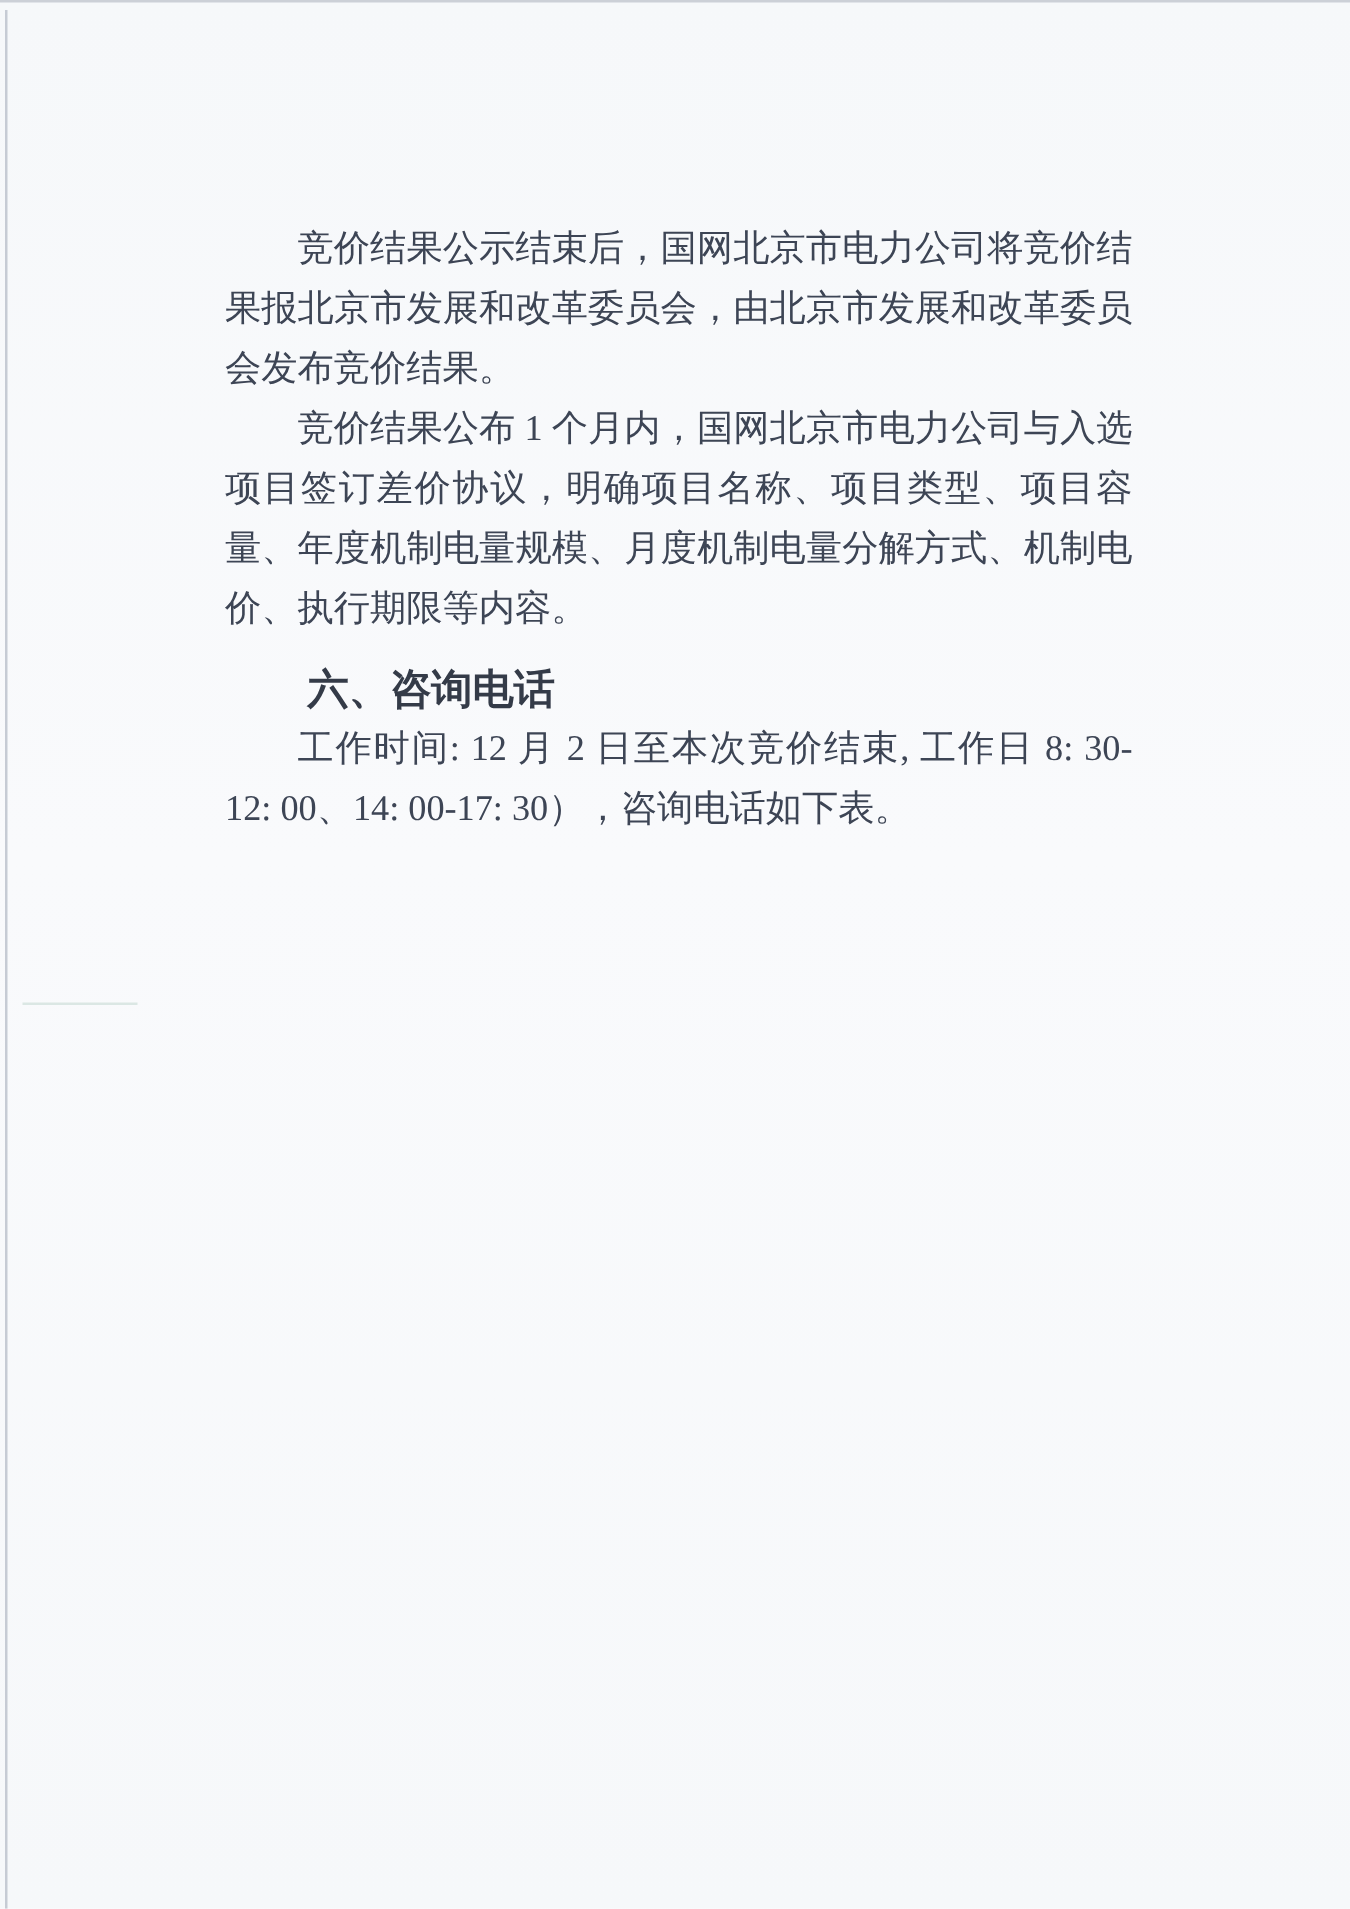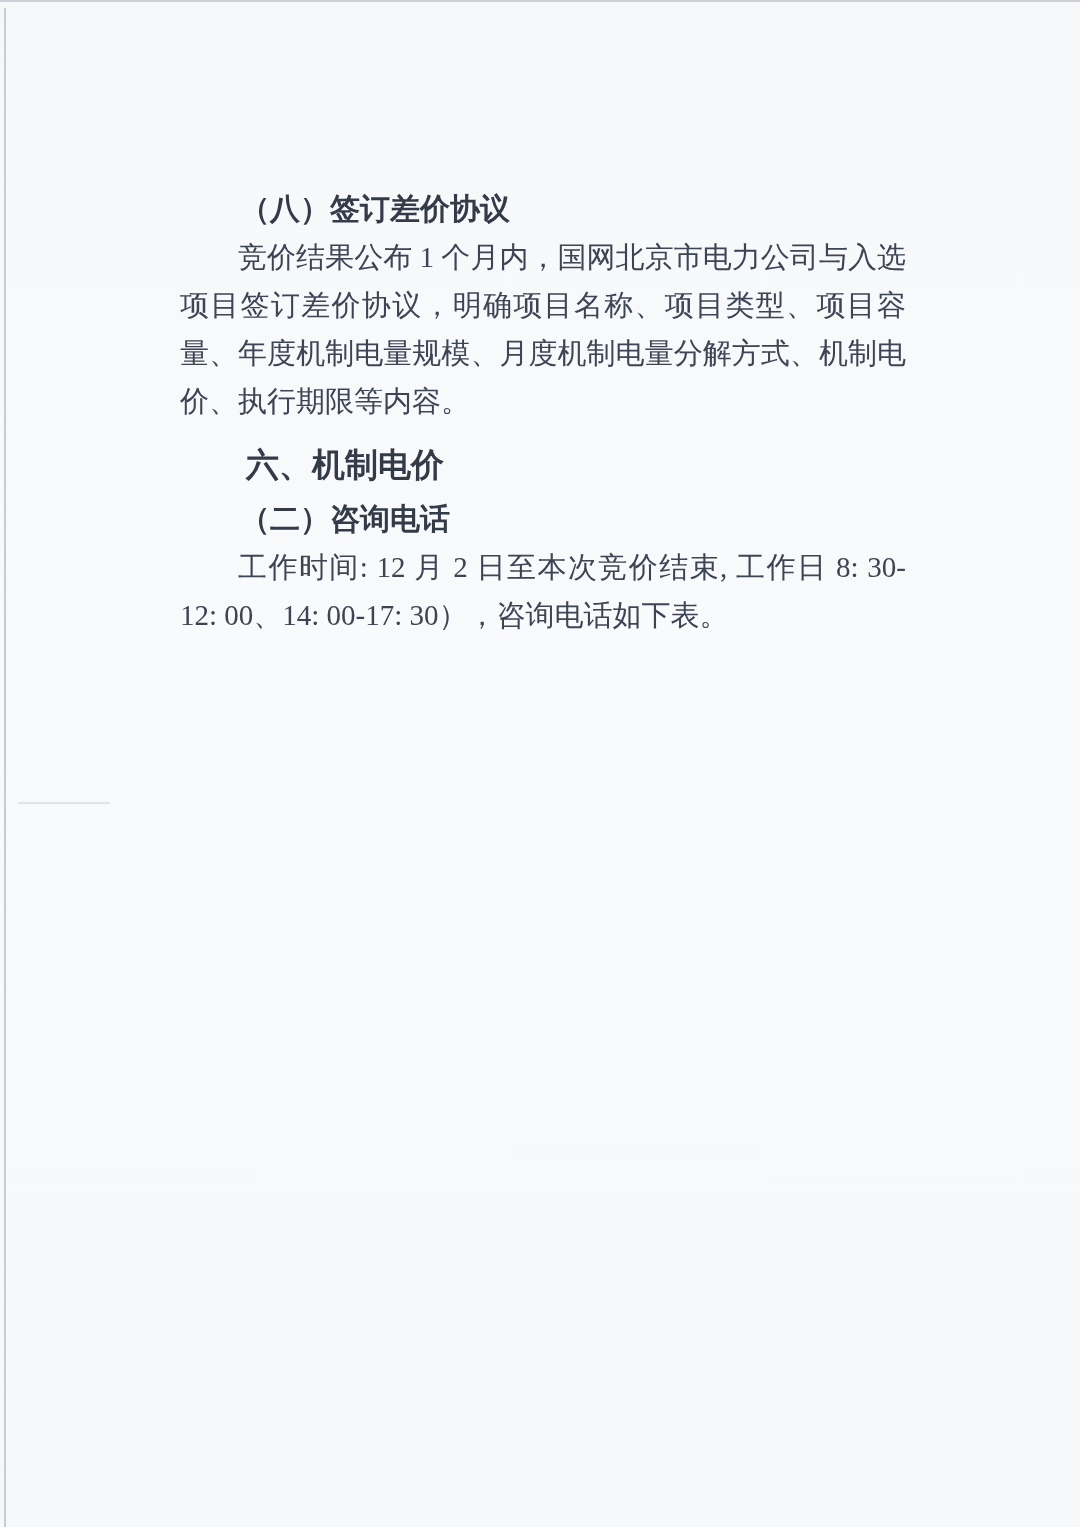--- a/index.html
+++ b/index.html
@@ -74,26 +74,25 @@
   .g18 { margin-top: 18px !important; }
 </style>
 </head>
 <body>
 
 <div class="scan-edge-top"></div>
 <div class="scan-edge-left"></div>
 <div class="scan-smudge"></div>
 
 <div class="content">
+  <p class="body-para">竞价结果公示结束后，国网北京市电力公司将竞价结果报北京市发展和改革委员会，由北京市发展和改革委员会发布竞价结果。</p>
 
-  <p class="heading-sub g10">（八）签订差价协议</p>
 
   <p class="body-para">竞价结果公布 1 个月内，国网北京市电力公司与入选项目签订差价协议，明确项目名称、项目类型、项目容量、年度机制电量规模、月度机制电量分解方式、机制电价、执行期限等内容。</p>
 
-  <p class="heading-main g16">六、机制电价</p>
+  <p class="heading-main g16">六、咨询电话</p>
 
 
 
 
-  <p class="heading-sub g6">（二）咨询电话</p>
 
   <p class="body-para">工作时间: 12 月 2 日至本次竞价结束, 工作日 8: 30-12: 00、14: 00-17: 30），咨询电话如下表。</p>
 </div>
 
 </body></html>

